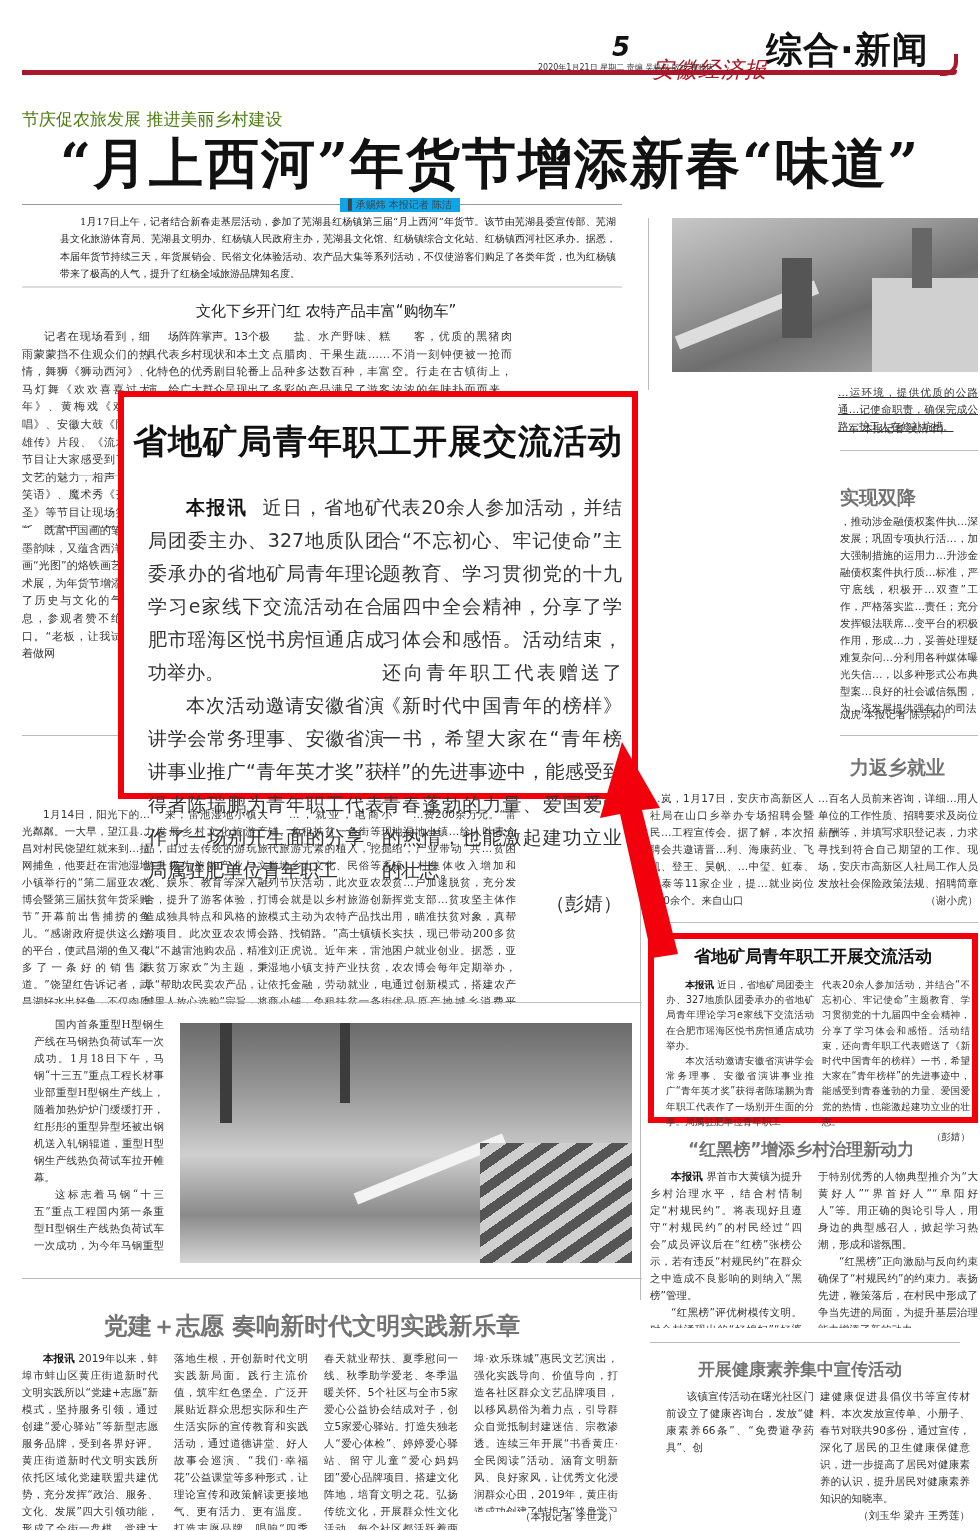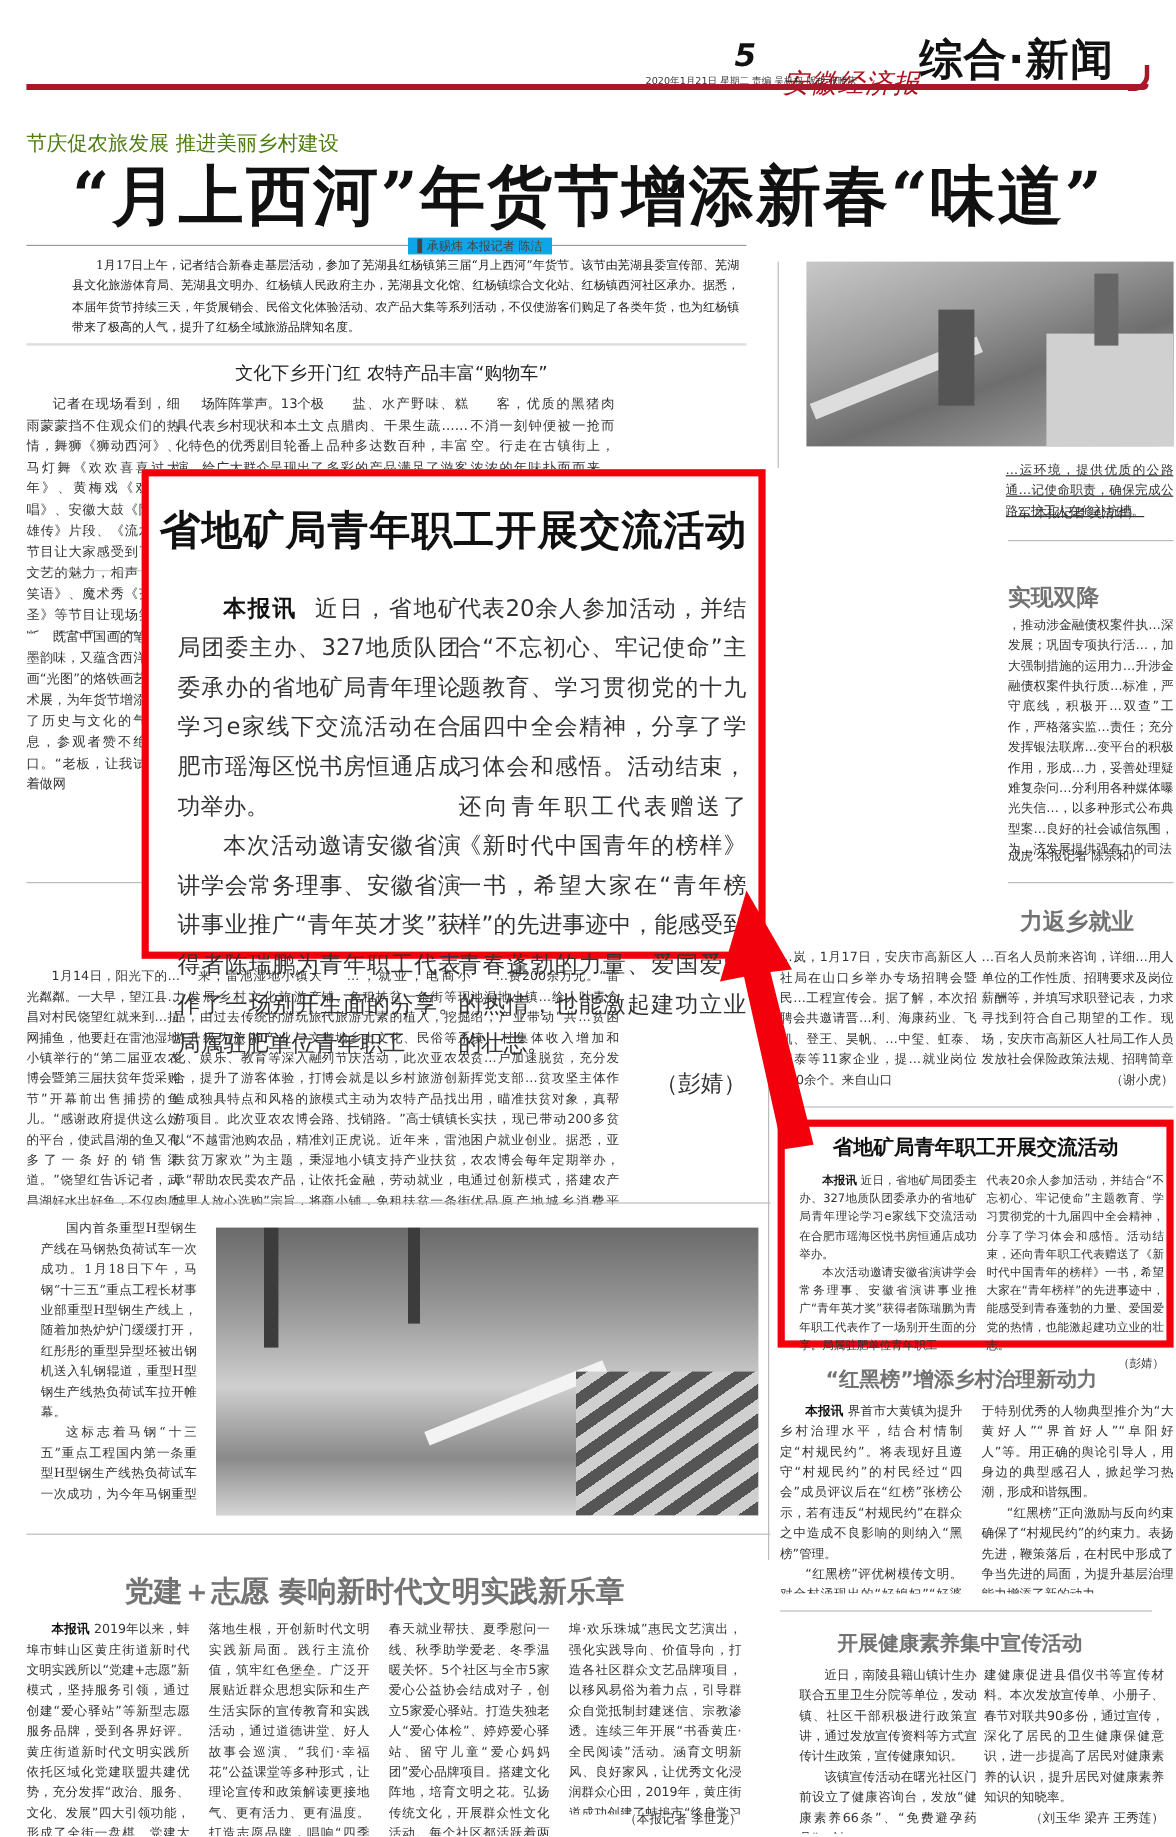--- a/index.html
+++ b/index.html
@@ -157,21 +157,20 @@
 <div class="col small" style="left:22px;top:1350px;width:136px;height:180px;">
     <p><b class="lead">本报讯</b> <span>2019年以来，蚌埠市蚌山区黄庄街道新时代文明实践所以“党建+志愿”新模式，坚持服务引领，通过创建“爱心驿站”等新型志愿服务品牌，受到各界好评。黄庄街道新时代文明实践所依托区域化党建联盟共建优势，充分发挥“政治、服务、文化、发展”四大引领功能，形成了全街一盘棋、党建大融合，切实推动习近平新时代中国特色社会主义思想在基层</span></p>
   </div>
 <div class="col small" style="left:174px;top:1350px;width:134px;height:180px;"><span>落地生根，开创新时代文明实践新局面。践行主流价值，筑牢红色堡垒。广泛开展贴近群众思想实际和生产生活实际的宣传教育和实践活动，通过道德讲堂、好人故事会巡演、“我们·幸福花”公益课堂等多种形式，让理论宣传和政策解读更接地气、更有活力、更有温度。打造志愿品牌，唱响“四季歌”。主打爱心牌，唱响四季歌。即</span></div>
 <div class="col small" style="left:324px;top:1350px;width:134px;height:180px;"><span>春天就业帮扶、夏季慰问一线、秋季助学爱老、冬季温暖关怀。5个社区与全市5家爱心公益协会结成对子，创立5家爱心驿站。打造失独老人“爱心体检”、婷婷爱心驿站、留守儿童“爱心妈妈团”爱心品牌项目。搭建文化阵地，培育文明之花。弘扬传统文化，开展群众性文化活动。每个社区都活跃着两支文化志愿者队伍，坚持开展“温馨蚌</span></div>
 <div class="col small" style="left:474px;top:1350px;width:144px;height:162px;"><span>埠·欢乐珠城”惠民文艺演出，强化实践导向、价值导向，打造各社区群众文艺品牌项目，以移风易俗为着力点，引导群众自觉抵制封建迷信、宗教渗透。连续三年开展“书香黄庄·全民阅读”活动。涵育文明新风、良好家风，让优秀文化浸润群众心田，2019年，黄庄街道成功创建了蚌埠市“终身学习品牌项目”、蚌埠市示范社区学院等。</span></div>
 <div class="col small" style="left:474px;top:1508px;width:144px;height:18px;text-align:right;"><span>（本报记者 李世龙）</span></div>
 
 <div class="sub-h" style="left:698px;top:1358px;font-size:17px;">开展健康素养集中宣传活动</div>
 <div class="col small" style="left:666px;top:1388px;width:148px;height:140px;">
-  <p>近日，南陵县籍山镇计生办联合五里卫生分院等单位，发动镇、社区干部积极进行政策宣讲，通过发放宣传资料等方式宣传计生政策，宣传健康知识。</p>
   <p>该镇宣传活动在曙光社区门前设立了健康咨询台，发放“健康素养66条”、“免费避孕药具”、创</p>
 </div>
 <div class="col small" style="left:820px;top:1388px;width:150px;height:140px;">
   <span>建健康促进县倡仪书等宣传材料。本次发放宣传单、小册子、春节对联共90多份，通过宣传，深化了居民的卫生健康保健意识，进一步提高了居民对健康素养的认识，提升居民对健康素养知识的知晓率。</span>
   <div style="text-align:right;">（刘玉华 梁卉 王秀莲）</div>
 </div>
 
 <div class="abs" id="overlay-box">
   <div id="overlay-title">省地矿局青年职工开展交流活动</div>
   <div class="ov-col" id="ov-col1">

